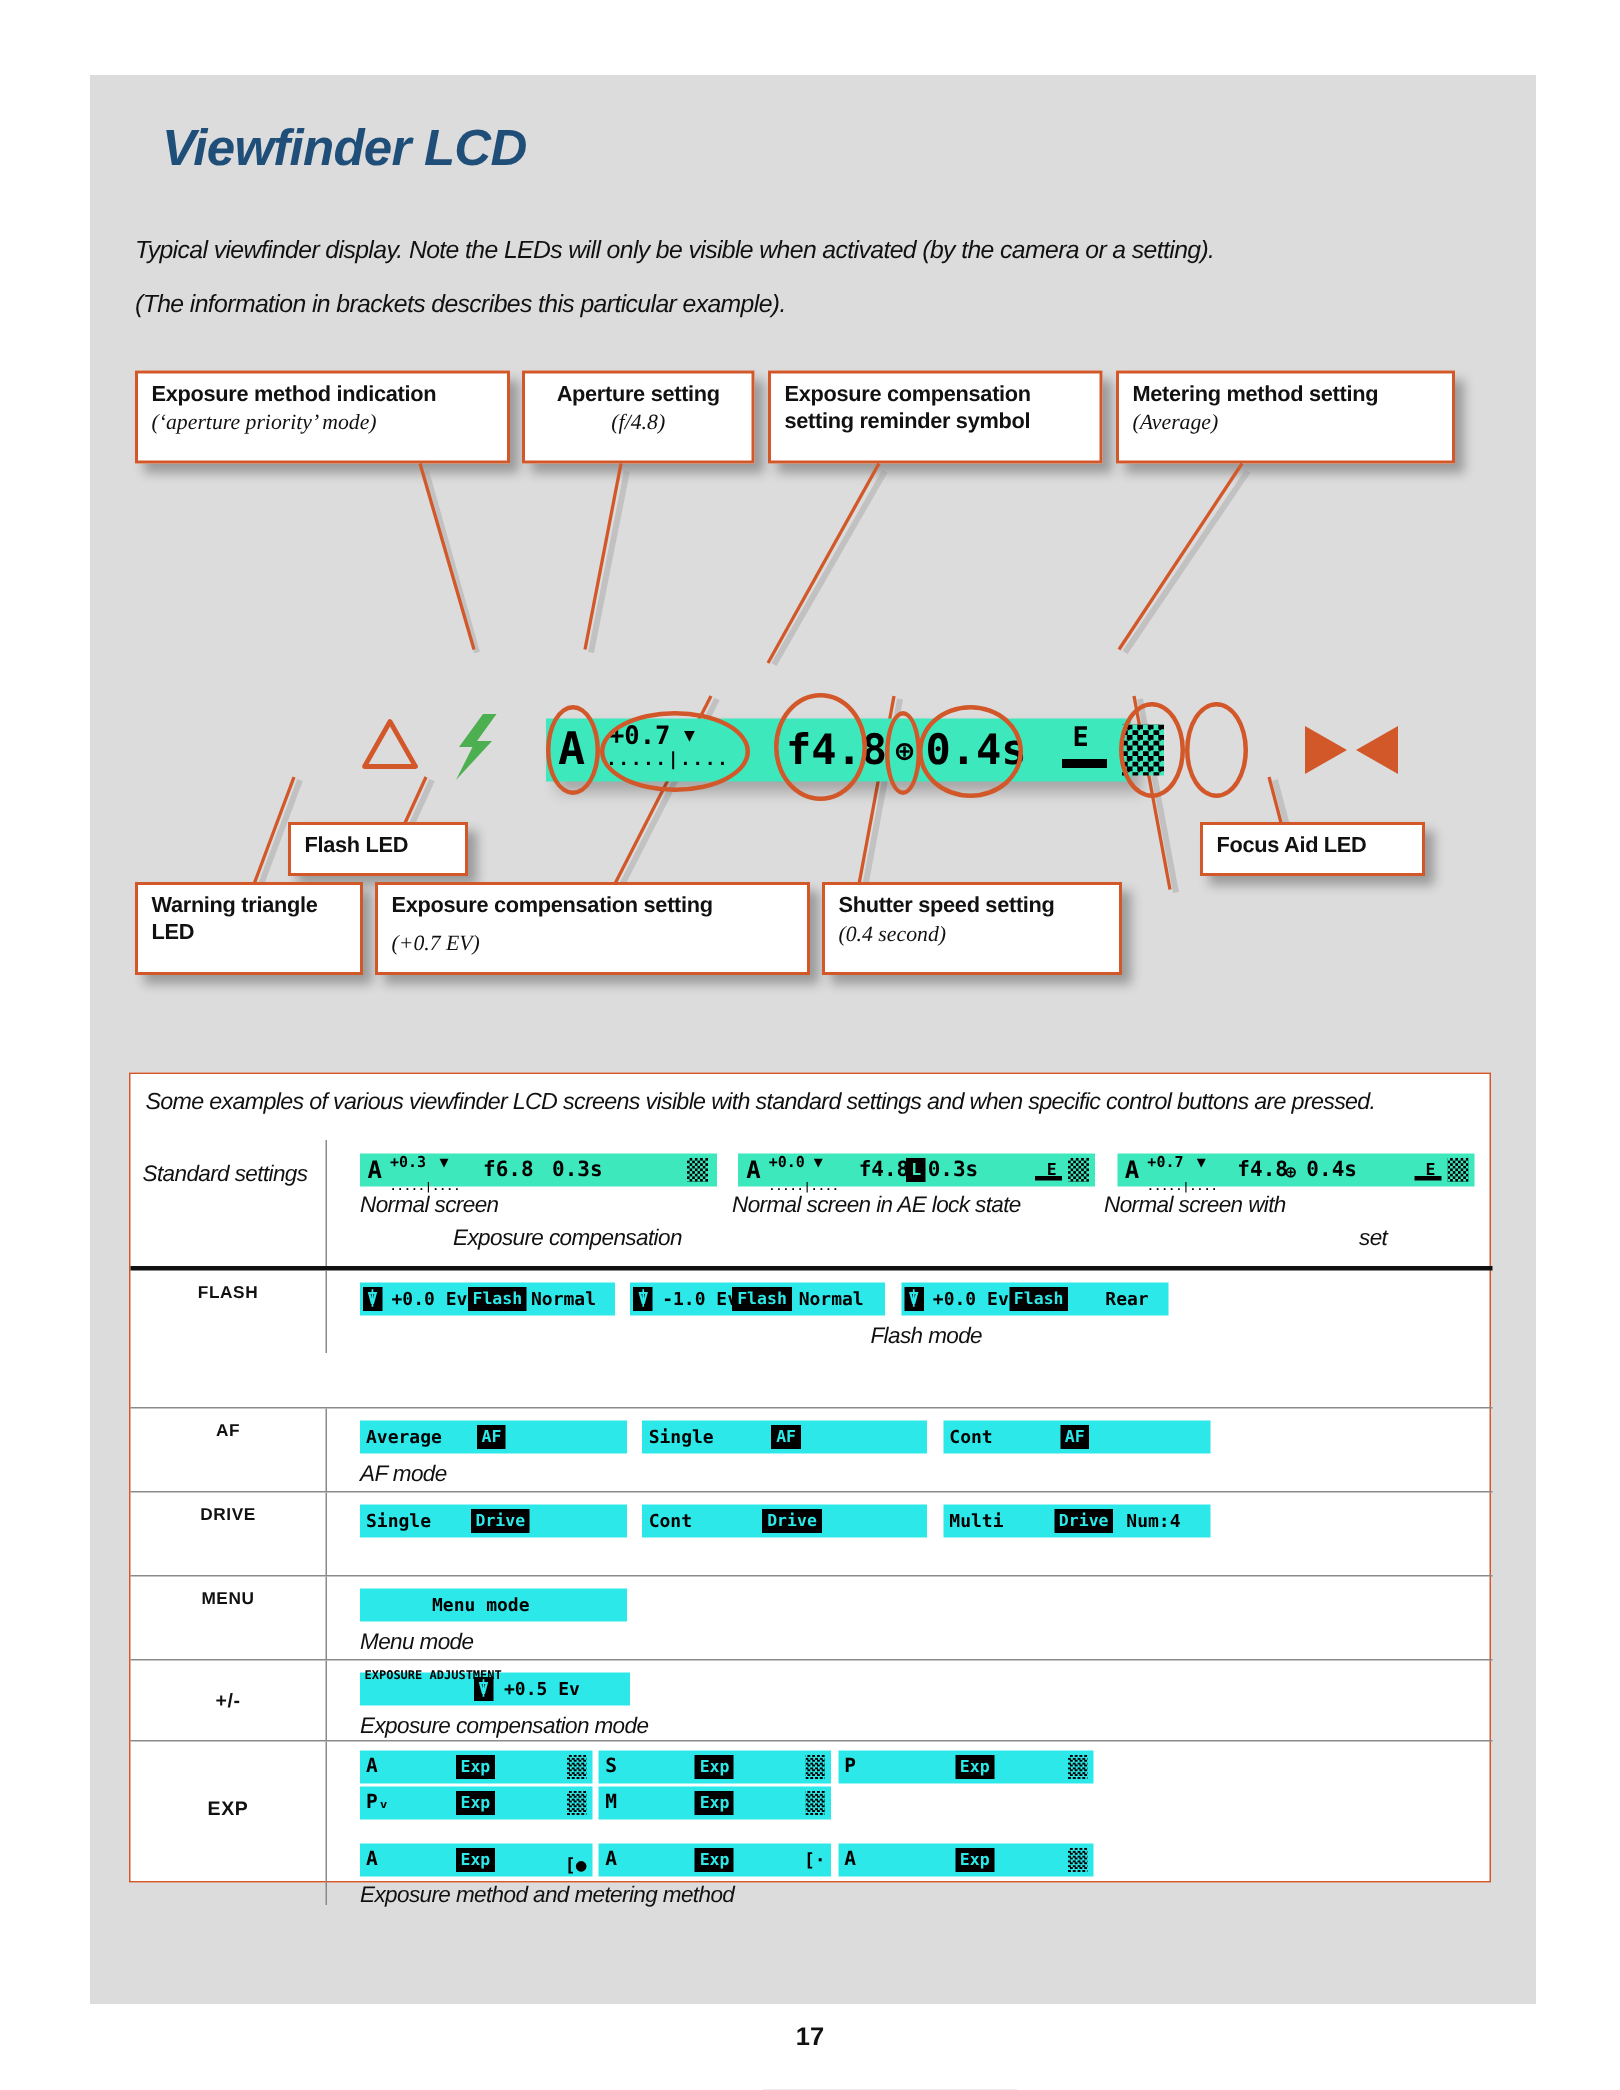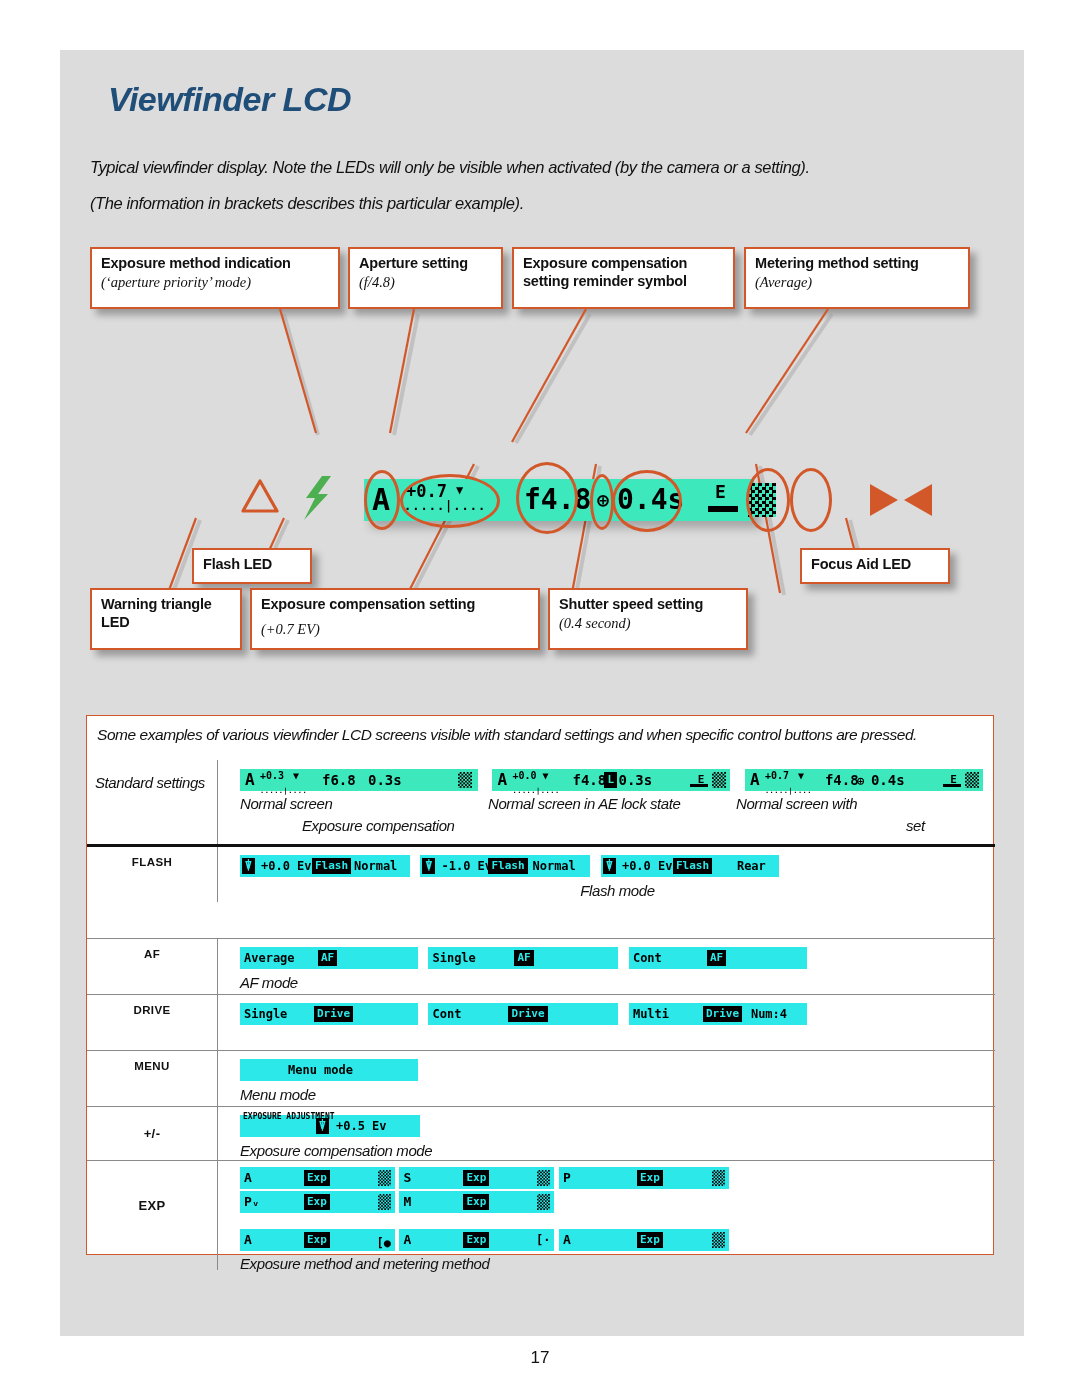--- a/index.html
+++ b/index.html
@@ -109,38 +109,38 @@
     background:#000;color:#2ce8e8;padding:0 3px;display:inline-block;
     line-height:16px;vertical-align:middle;
   }
   .inv.g{color:#3de8bd;}
   .sup{font-size:10px;vertical-align:top;line-height:10px;}
   .scaledots{
     font-size:7px;letter-spacing:0.5px;position:absolute;
   }
   .footer-num{
     position:absolute;left:0;top:1348px;width:1080px;text-align:center;
-    font-size:17px;font-weight:normal;color:#111;
+    font-size:17px;font-weight:bold;color:#111;
   }
 </style>
 </head>
 <body>
 
 <div class="page">
 
   <div class="title">Viewfinder LCD</div>
   <div class="intro1">Typical viewfinder display. Note the LEDs will only be visible when activated (by the camera or a setting).</div>
   <div class="intro2">(The information in brackets describes this particular example).</div>
 
   <div class="callout" style="left:30px;top:197px;width:250px;height:62px;">
     <div class="cl-main">Exposure method indication</div>
     <div class="cl-sub">(‘aperture priority’ mode)</div>
   </div>
 
-  <div class="callout" style="left:288px;top:197px;width:155px;height:62px;">
+  <div class="callout" style="left:288px;top:197px;width:155px;height:62px;text-align:center;">
     <div class="cl-main">Aperture setting</div>
     <div class="cl-sub">(f/4.8)</div>
   </div>
 
   <div class="callout" style="left:452px;top:197px;width:223px;height:62px;">
     <div class="cl-main">Exposure compensation</div>
     <div class="cl-main">setting reminder symbol</div>
   </div>
 
   <div class="callout" style="left:684px;top:197px;width:226px;height:62px;">

